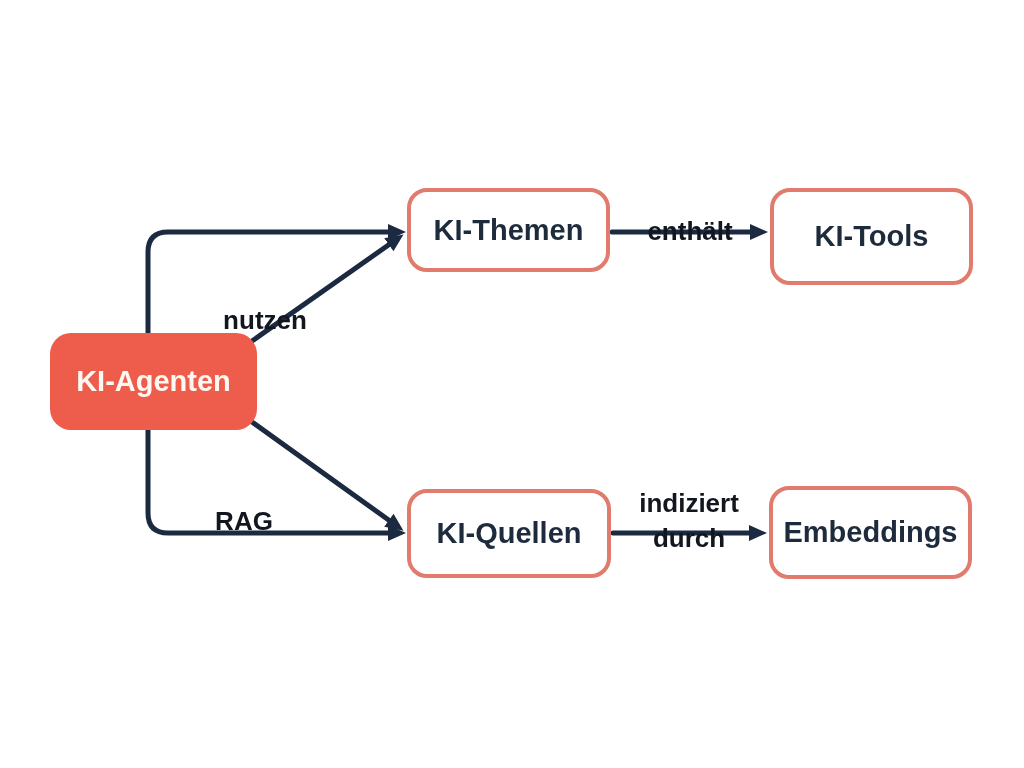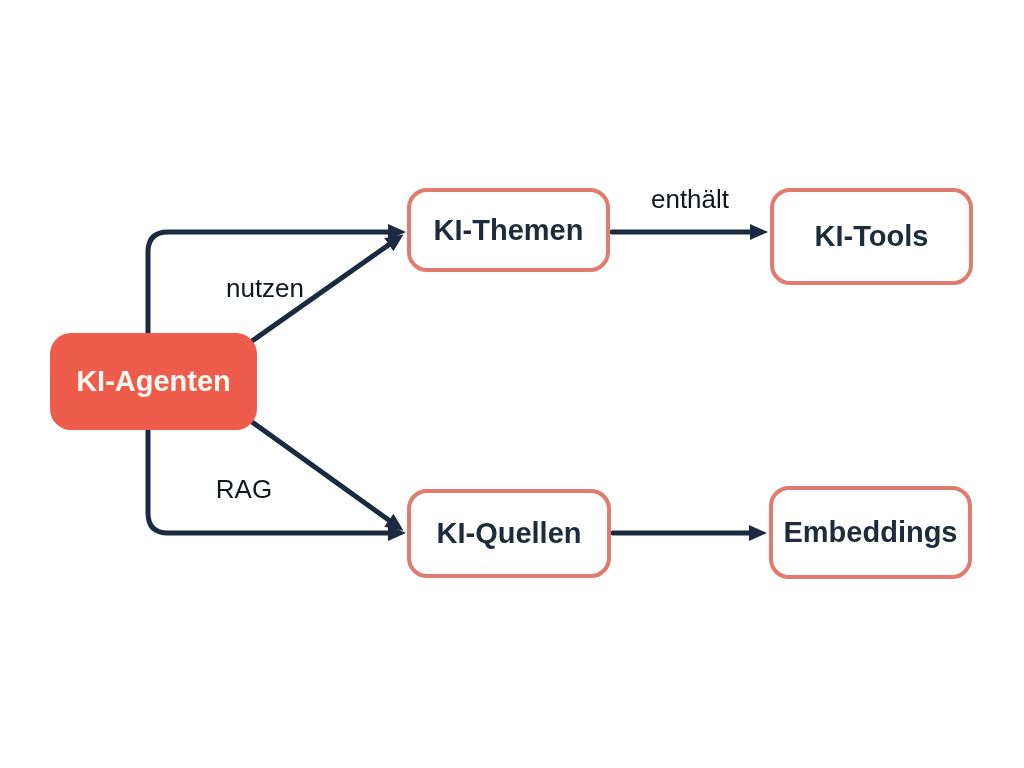--- a/index.html
+++ b/index.html
@@ -43,23 +43,24 @@
     border: 4px solid #e07b6d;
     border-radius: 20px;
   }
   .edge-label {
     position: absolute;
     z-index: 3;
     transform: translate(-50%, -50%);
     text-align: center;
     color: #11161f;
     font-size: 26px;
-    font-weight: 400;
+    font-weight: 700;
     line-height: 35px;
     white-space: nowrap;
+    margin-top: 32px;
   }
 </style>
 </head>
 <body>
 
 <div class="canvas">
 
   <svg class="edges" width="1024" height="768" viewBox="0 0 1024 768">
     <defs>
       <marker id="arrowhead" viewBox="0 0 10 10" refX="5" refY="5" markerWidth="4" markerHeight="4" orient="auto-start-reverse" markerUnits="strokeWidth">
@@ -101,14 +102,18 @@
   </div>
 
   <div class="edge-label" style="left:690px; top:199px;">
     <span>enthält</span>
   </div>
 
   <div class="edge-label" style="left:244px; top:489px;">
     <div>RAG</div>
   </div>
 
+  <div class="edge-label" style="left:689px; top:489px;">
+    <div>indiziert</div>
+    <div>durch</div>
+  </div>
 
 </div>
 
 </body></html>

